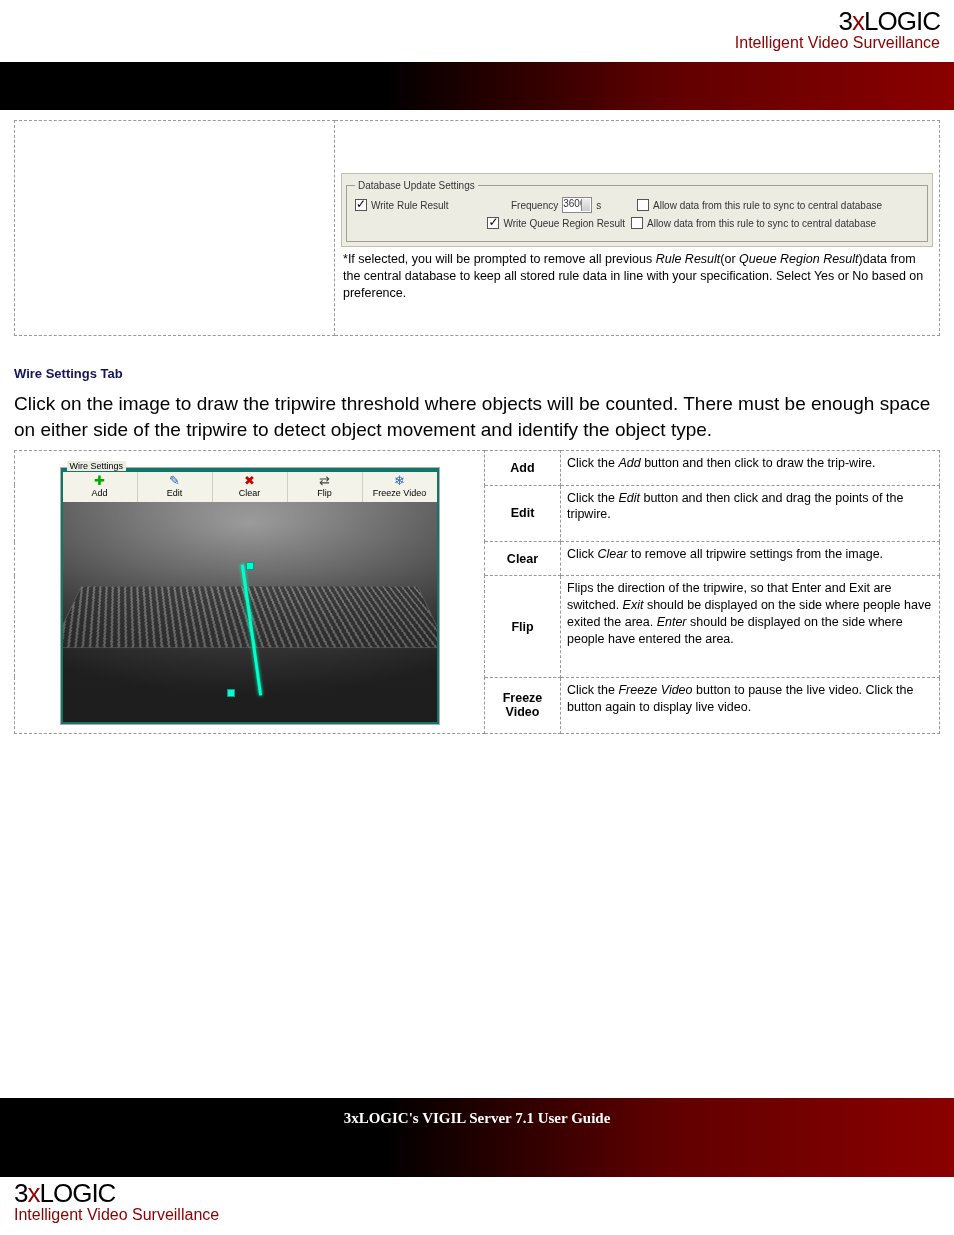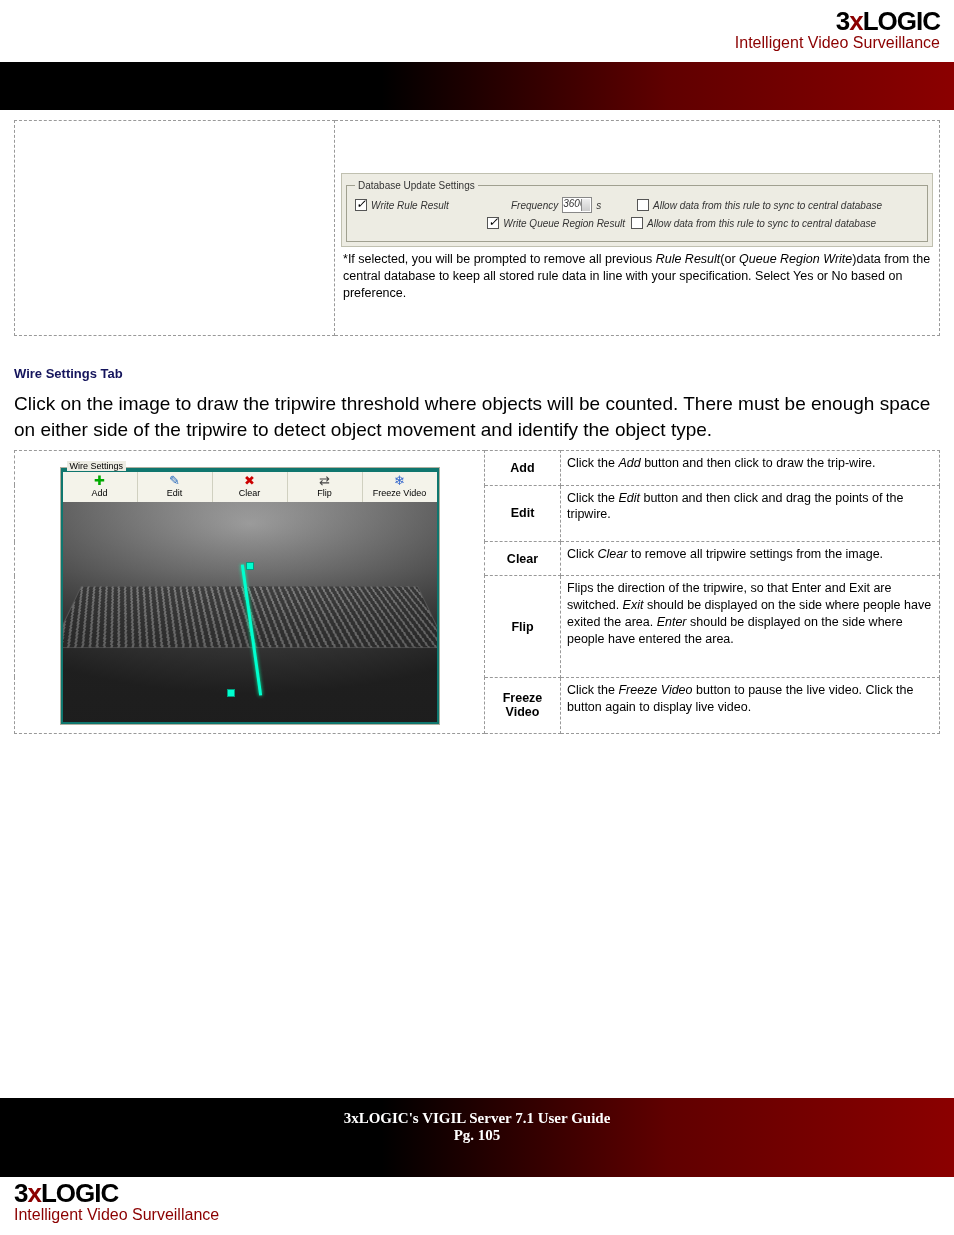--- a/index.html
+++ b/index.html
@@ -13,21 +13,21 @@
     position: relative;
   }
   .header-logo {
     position: absolute;
     top: 8px;
     right: 14px;
     text-align: right;
   }
   .logo {
     font-family: Arial, sans-serif;
-    font-weight: bold;
+    font-weight: normal;
     font-size: 26px;
     letter-spacing: -1px;
     line-height: 1;
   }
   .logo .x { color: #8B0000; }
   .logo-tag {
     font-size: 16px;
     color: #8B0000;
     font-family: Arial, sans-serif;
   }
@@ -69,21 +69,21 @@
   fieldset {
     border: 1px solid #A0A090;
     padding: 6px 8px 8px 8px;
   }
   legend {
     font-size: 10px;
     padding: 0 3px;
     color: #333;
   }
   .db-row { display:flex; align-items:center; gap:6px; margin-bottom:4px;}
-  .db-col { flex: 1; display:flex; align-items:center; gap:4px;font-style:italic;}
+  .db-col { flex: 1; display:flex; align-items:center; gap:4px;}
   .spinner {
     width: 30px;
     height: 16px;
     border: 1px solid #888;
     background: #fff;
     font-size: 10px;
     text-align: right;
     padding-right: 10px;
     position: relative;
   }
@@ -277,21 +277,21 @@
                 <span>Write Queue Region Result</span>
               </div>
               <div class="db-col">
                 <span class="cb"></span>
                 <span>Allow data from this rule to sync to central database</span>
               </div>
             </div>
           </fieldset>
         </div>
         <div class="note">
-          <span>*</span><span>If selected, you will be prompted to remove all previous </span><i>Rule Result</i><span>(or </span><i>Queue Region Write</i><span>)data from the central database to keep all stored rule data in line with your specification. Select Yes or No based on preference.</span>
+          <span>*</span><span>If selected, you will be prompted to remove all previous </span><i>Rule Result</i><span>(or </span><i>Queue Region Result</i><span>)data from the central database to keep all stored rule data in line with your specification. Select Yes or No based on preference.</span>
         </div>
       </td>
     </tr>
   </tbody>
     </table>
 
   <h3 class="section-heading">Wire Settings Tab</h3>
   <p class="body-text">Click on the image to draw the tripwire threshold where objects will be counted. There must be enough space on either side of the tripwire to detect object movement and identify the object type.</p>
 
   <table class="dashed wire-table">
@@ -347,21 +347,20 @@
         <span>Click the </span><i>Freeze Video</i><span> button to pause the live video. Click the button again to display live video.</span>
       </td>
     </tr>
   </tbody>
     </table>
 
 </div>
 
 <div class="footer-band">
   <div>3xLOGIC's VIGIL Server 7.1 User Guide</div>
-  <div>Pg. 105</div>
 </div>
 
 <div class="footer-logo">
   <div class="logo">
     <span>3</span><span class="x">x</span><span>LOGIC</span>
   </div>
   <div class="logo-tag">Intelligent Video Surveillance</div>
 </div>
 
 </body></html>

